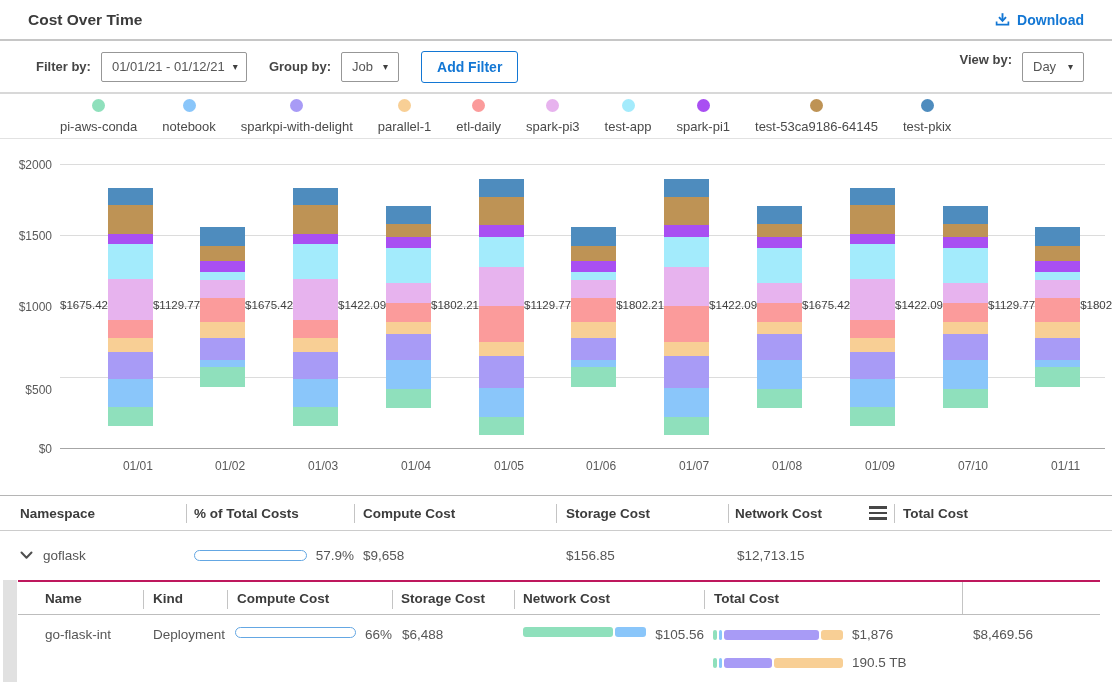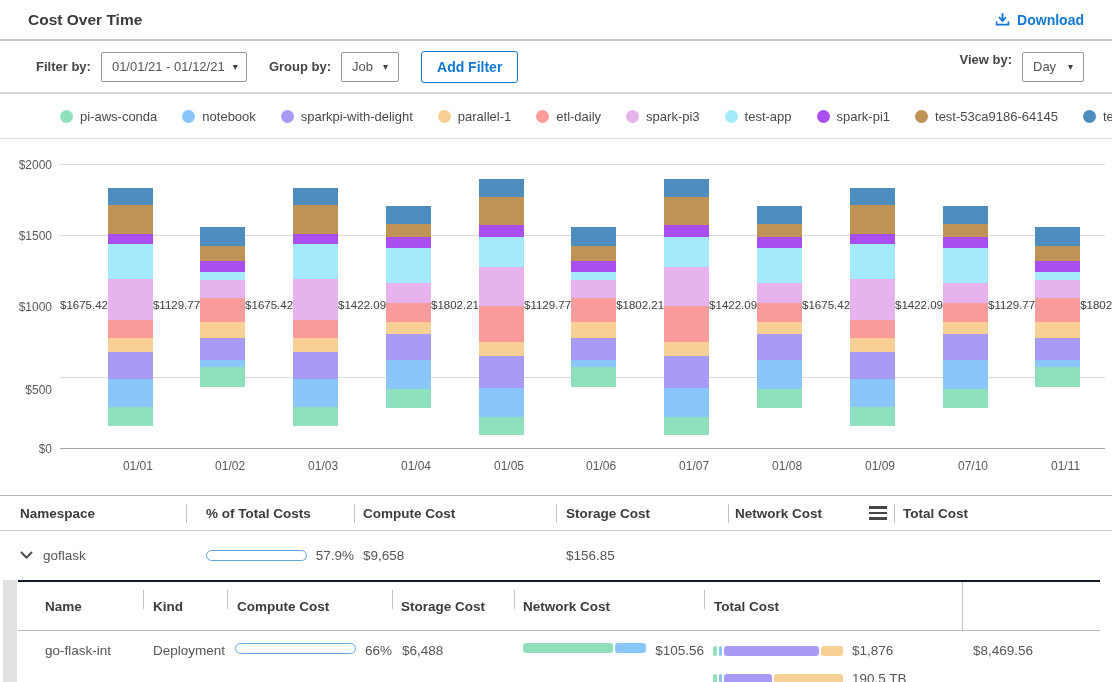--- a/index.html
+++ b/index.html
@@ -26,21 +26,21 @@
   .sel-day  { width:62px; }
   .add-filter-btn { height:32px; padding:0 15px; background:#fff; border:1px solid #1377d4;
     border-radius:3px; color:#1377d4; font-size:14px; font-weight:bold; cursor:pointer;
     font-family:inherit; }
   .fb-right { margin-left:auto; display:flex; align-items:flex-start; }
 
   
   .legendbar { height:45px; display:flex; align-items:center; gap:25px;
     padding:0 70px 0 60px; border-bottom:1px solid #e2e2e2; }
   .legend-item { display:flex; align-items:center; gap:7px; font-size:13px; color:#4a4a4a;
-    cursor:pointer; white-space:nowrap; }
+    cursor:pointer; white-space:nowrap;flex-direction:column; }
   .legend-dot { width:13px; height:13px; border-radius:50%; flex:0 0 auto; }
 
   
   .chart-section { position:relative; height:356px; }
   .plot { position:absolute; left:60px; top:26px; width:1045px; height:284px; }
   .gridline { position:absolute; left:0; right:0; height:1px; background:#dcdcdc; }
   .gridline.zero { background:#a6a6a6; }
   .ytick { position:absolute; right:calc(100% + 8px); transform:translateY(-50%);
     font-size:12px; color:#595959; white-space:nowrap; }
   .bars { position:absolute; inset:0; display:flex; align-items:flex-end; }
@@ -50,42 +50,42 @@
   .bar { width:45px; display:flex; flex-direction:column-reverse; }
   .x-label { position:absolute; bottom:-24px; font-size:12px; color:#595959; }
 
   
   .grid-main { display:grid; grid-template-columns:186px 168px 202px 172px 166px 1fr; }
   .mh { height:36px; border-top:1px solid #b5b5b5; border-bottom:1px solid #cccccc; }
   .hcell { display:flex; align-items:center; position:relative;
     font-size:13.5px; font-weight:bold; color:#3c3c3c; }
   .hcell.div::before { content:''; position:absolute; left:0; top:8px; height:19px;
     width:1px; background:#c4c4c4; }
-  .p20{padding-left:20px}.p4{padding-left:20px}.p9{padding-left:9px}
+  .p20{padding-left:20px}.p4{padding-left:8px}.p9{padding-left:9px}
   .p10{padding-left:10px}.p7{padding-left:7px}.p8{padding-left:8px}.p27{padding-left:27px}
   .hamburger { margin-left:auto; margin-right:7px; display:flex; flex-direction:column;
     gap:3px; cursor:pointer; padding:3px 0; }
   .hamburger span { display:block; width:18px; height:2.4px; background:#474747; }
 
   .ns-row { height:49px; }
   .cell { display:flex; align-items:center; font-size:13.5px; color:#565656; }
   .chev { margin-right:10px; display:flex; cursor:pointer; }
   .pill { width:125px; height:11px; border:1px solid #64a7e3; border-radius:6px;
     background:#fff; overflow:hidden; }
   .pill-fill { height:100%; background:#2d86dc; border-radius:6px 0 0 6px; }
   .pct-text { margin-left:9px; }
   .two-line { flex-direction:column; align-items:flex-start; justify-content:center;
     line-height:22px; }
 
   
   .nested-wrap { position:relative; margin-left:18px; width:1082px; }
   .nested-wrap::before { content:''; position:absolute; left:-15px; top:0; bottom:-20px;
     width:14px; background:#e1e1e1; }
   .grid-sub { display:grid; grid-template-columns:125px 84px 165px 122px 190px 259px 134px; }
-  .sh { height:51px; border-top:2px solid #0f172a; border-bottom:1px solid #bdbdbd; background:#fff; }
+  .sh { height:35px; border-top:2px solid #be185d; border-bottom:1px solid #bdbdbd; background:#fff; }
   .sh .hcell:last-child { border-right:1px solid #c4c4c4; }
   .sub-row { padding-top:12px; height:70px; background:#fff; }
   .sub-row .cell { align-items:flex-start; }
   .minibar { display:flex; gap:2px; height:10px; }
   .minibar span { border-radius:3px; height:100%; }
   .mb-store { width:128px; }
   .mb-net { width:130px; }
   .inline-val { margin-left:9px; white-space:nowrap; }
   .net-lines { display:flex; flex-direction:column; gap:13px; }
   .net-line { display:flex; align-items:center; }
@@ -413,20 +413,21 @@
         </svg>
     </span>
     <span>goflask</span>
   </div>
   <div class="cell p4">
     <span class="pill"><span class="pill-fill" style="width: 57.9%;"></span></span>
     <span class="pct-text">57.9%</span>
   </div>
   <div class="cell p9">$9,658</div>
   <div class="cell p10">$156.85</div>
+  <div class="cell p9">$12,713.15</div>
 </div>
 
 <div class="nested-wrap">
   <div class="grid-sub sh">
     <div class="hcell p27">Name</div>
     <div class="hcell div p10">Kind</div>
     <div class="hcell div p10">Compute Cost</div>
     <div class="hcell div p9">Storage Cost</div>
     <div class="hcell div p9">Network Cost</div>
     <div class="hcell div p10">Total Cost</div>

